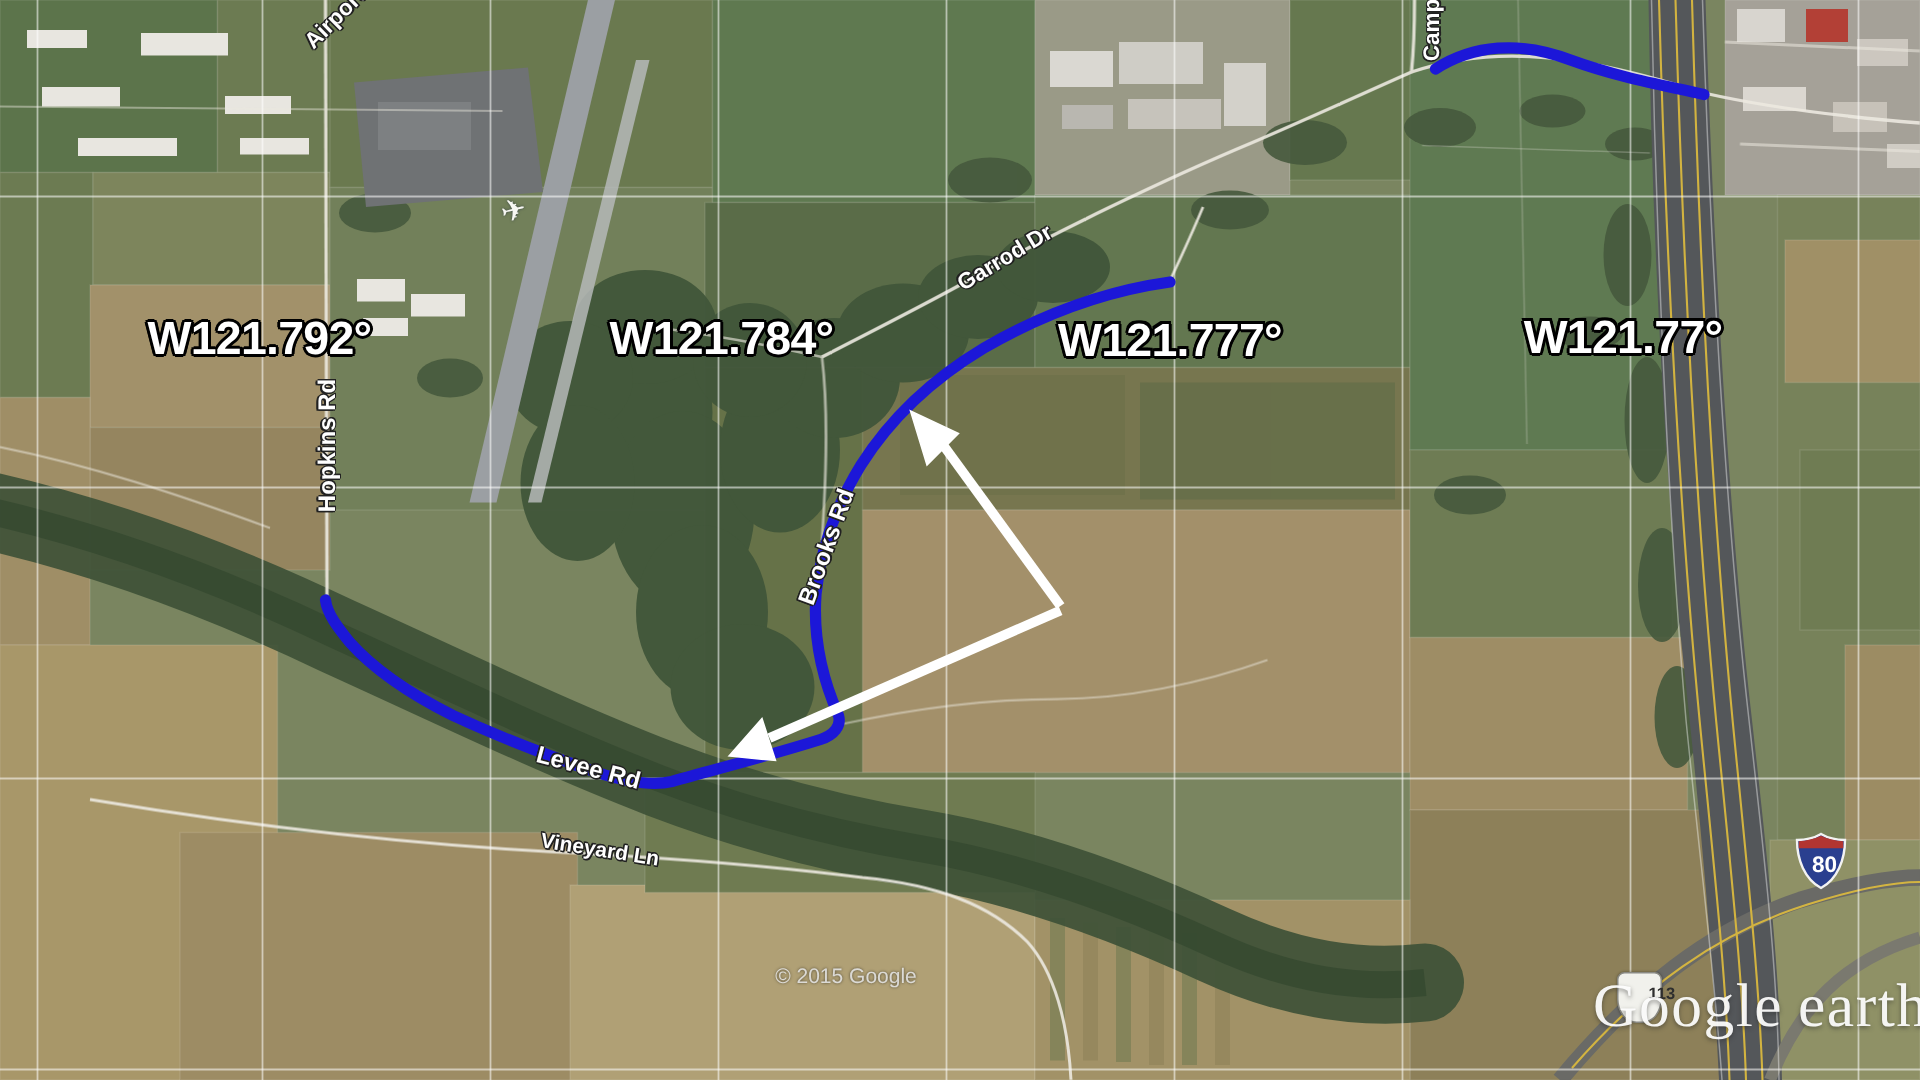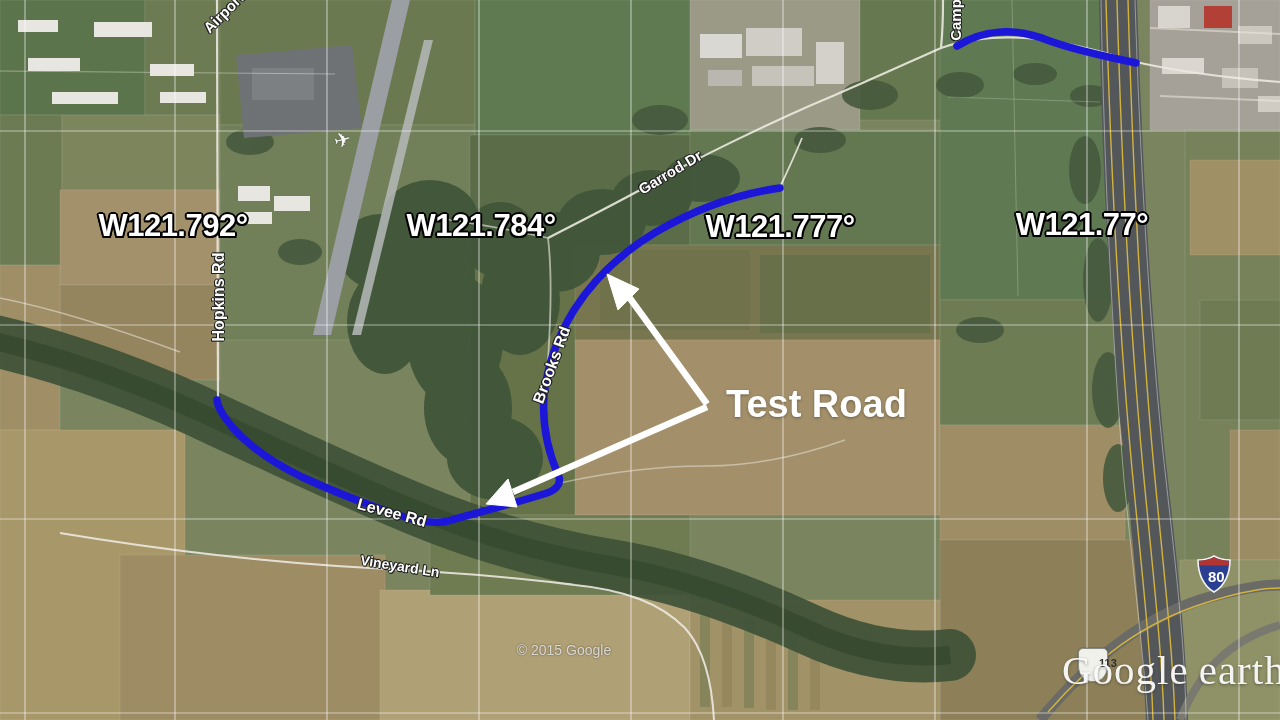--- a/index.html
+++ b/index.html
@@ -213,21 +213,20 @@
 <div class="glabel" style="left:1082px;top:225px;">W121.77°</div>
 
 <div class="rlabel" style="left:232px;top:4px;transform:translate(-50%,-50%) rotate(-45deg);">Airport Rd</div>
 <div class="rlabel" style="left:955px;top:20px;transform:translate(-50%,-50%) rotate(-90deg);">Camp</div>
 <div class="rlabel" style="left:219px;top:297px;transform:translate(-50%,-50%) rotate(-90deg);font-size:16px;">Hopkins Rd</div>
 <div class="rlabel" style="left:670px;top:172px;transform:translate(-50%,-50%) rotate(-31deg);">Garrod Dr</div>
 <div class="rlabel" style="left:552px;top:365px;transform:translate(-50%,-50%) rotate(-70deg);font-size:16px;">Brooks Rd</div>
 <div class="rlabel" style="left:392px;top:513px;transform:translate(-50%,-50%) rotate(15deg);font-size:16px;">Levee Rd</div>
 <div class="rlabel" style="left:400px;top:566px;transform:translate(-50%,-50%) rotate(9deg);font-size:14px;">Vineyard Ln</div>
 
-<div class="testroad">Test Road</div>
 
 <span class="plane">✈</span>
 
 <div class="shield80">
   <svg width="36" height="40" viewBox="0 0 36 40">
     <path d="M18,2 C23,5 29,6 34,6 C34,19 29,32 18,38 C7,32 2,19 2,6 C7,6 13,5 18,2 Z" fill="#2a3f8f" stroke="#f2f2f2" stroke-width="1.6"></path>
     <path d="M3.2,6.8 C8,6.6 13.4,5.4 18,3.2 C22.6,5.4 28,6.6 32.8,6.8 L32.8,11.5 L3.2,11.5 Z" fill="#b23531"></path>
   </svg>
   <span class="num">80</span>
 </div>

